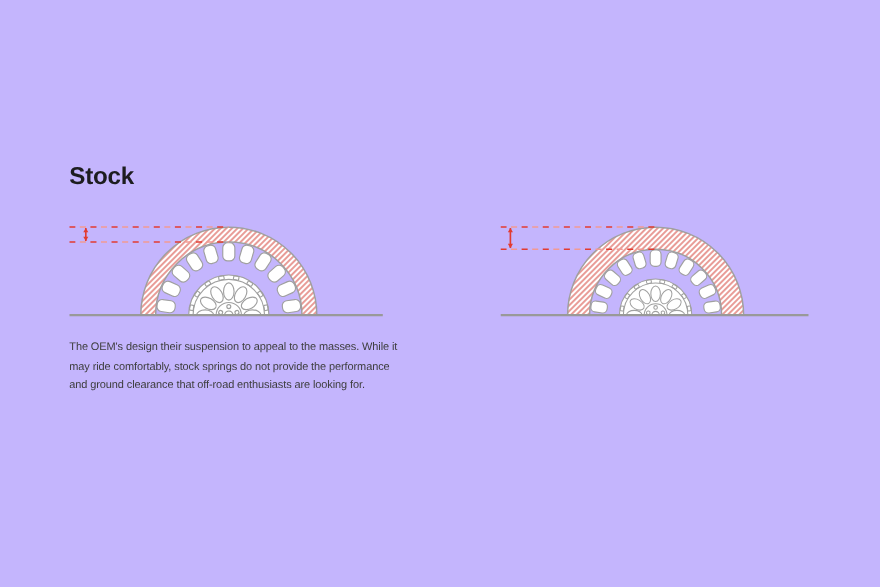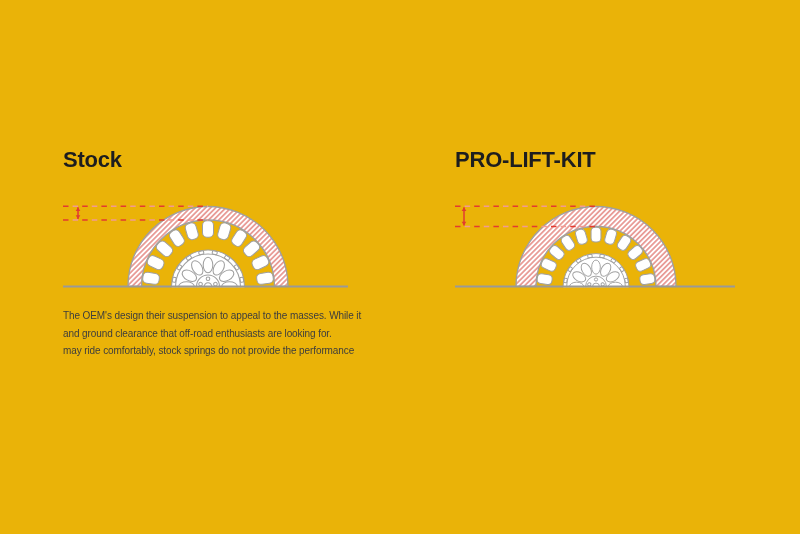--- a/index.html
+++ b/index.html
@@ -15,21 +15,21 @@
   .diagram{position:absolute;top:195px;left:0;width:292px;height:97px;}
   .panel-desc{
     position:absolute;top:307px;left:0;margin:0;width:330px;
     font-size:10px;line-height:17.5px;letter-spacing:-0.1px;white-space:nowrap;
   }
   .panel-desc .line{display:block;}
 </style>
 </head>
 <body>
 
-<div class="stage" style="background: #eab308;">
+<div class="stage" style="background: #c4b5fd;">
 
   <div class="panel" style="left:63px">
     <h2 class="panel-title" style="color: rgb(29, 29, 31);">Stock</h2>
     <div class="diagram"><svg viewBox="0 0 292 97" width="292" height="97" xmlns="http://www.w3.org/2000/svg">
           <defs>
             <pattern id="hatch-stock-wheel-clearance-diagram" width="3.6" height="3.6" patternUnits="userSpaceOnUse" patternTransform="rotate(45)">
               <rect width="3.6" height="3.6" fill="#ffffff"></rect>
               <line x1="1.8" y1="0" x2="1.8" y2="3.6" stroke="#d9554e" stroke-width="1.05"></line>
             </pattern>
             <clipPath id="clip-stock-wheel-clearance-diagram">
@@ -106,27 +106,26 @@
           <line x1="0" y1="25" x2="145" y2="25" stroke="#e23b30" stroke-width="1.4" stroke-dasharray="5.5 13.7"></line>
           <line x1="0" y1="25" x2="145" y2="25" stroke="#f29a93" stroke-width="1.4" stroke-dasharray="5.5 13.7" stroke-dashoffset="-9.6"></line>
           <g>
             <line x1="15" y1="12.3" x2="15" y2="24.0" stroke="#e23b30" stroke-width="1.5"></line>
             <path d="M 12.7 16.1 L 17.3 16.1 L 15 12.2 Z" fill="#e23b30"></path>
             <path d="M 12.7 20.2 L 17.3 20.2 L 15 24.1 Z" fill="#e23b30"></path>
           </g>
         </svg></div>
     <p class="panel-desc" style="color: rgb(61, 61, 61);">
         <span class="line">The OEM's design their suspension to appeal to the masses. While it</span>
+        <span class="line">may ride comfortably, stock springs do not provide the performance</span>
         <span class="line">and ground clearance that off-road enthusiasts are looking for.</span>
-        <span class="line">may ride comfortably, stock springs do not provide the performance</span>
       </p>
   </div>
 
   <div class="panel" style="left:455px">
-    <h2 class="panel-title" style="color: rgb(29, 29, 31);">PRO-LIFT-KIT</h2>
     <div class="diagram"><svg viewBox="0 0 292 97" width="292" height="97" xmlns="http://www.w3.org/2000/svg">
           <defs>
             <pattern id="hatch-lifted-wheel-clearance-diagram" width="3.6" height="3.6" patternUnits="userSpaceOnUse" patternTransform="rotate(45)">
               <rect width="3.6" height="3.6" fill="#ffffff"></rect>
               <line x1="1.8" y1="0" x2="1.8" y2="3.6" stroke="#d9554e" stroke-width="1.05"></line>
             </pattern>
             <clipPath id="clip-lifted-wheel-clearance-diagram">
               <rect x="0" y="0" width="292" height="92.2"></rect>
             </clipPath>
           </defs>

